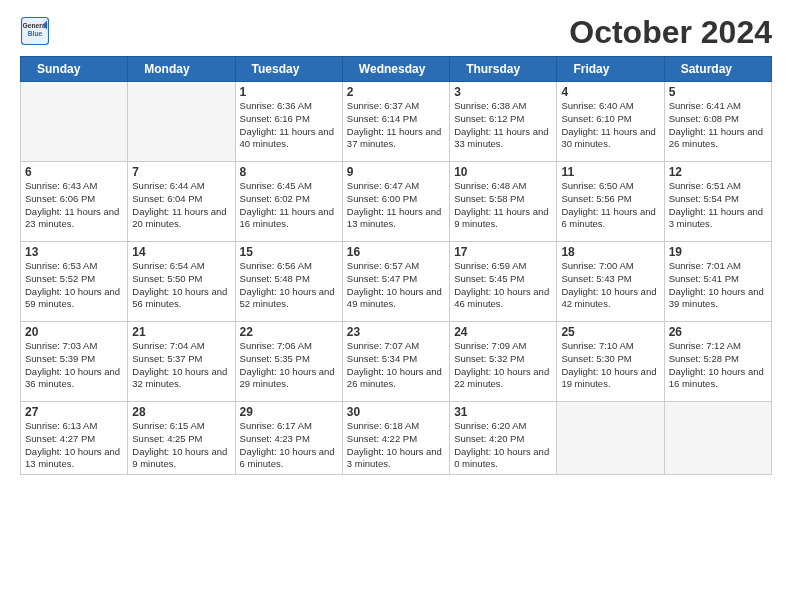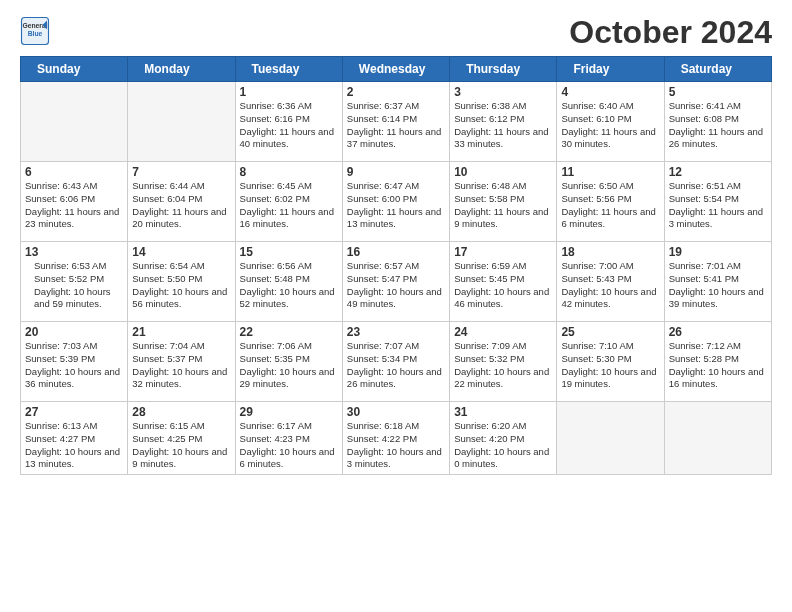--- a/index.html
+++ b/index.html
@@ -194,21 +194,21 @@
           <td>
             <span class="day-number">12</span>
             <div class="day-info" style="white-space: pre-line;">Sunrise: 6:51 AM
 Sunset: 5:54 PM
 Daylight: 11 hours and 3 minutes.</div>
           </td>
         </tr>
         <tr>
           <td>
             <span class="day-number">13</span>
-            <div class="day-info" style="white-space: pre-line; margin-left: 9px;">Sunrise: 6:53 AM
+            <div class="day-info" style="white-space: pre-line;">Sunrise: 6:53 AM
 Sunset: 5:52 PM
 Daylight: 10 hours and 59 minutes.</div>
           </td>
           <td>
             <span class="day-number">14</span>
             <div class="day-info" style="white-space: pre-line;">Sunrise: 6:54 AM
 Sunset: 5:50 PM
 Daylight: 10 hours and 56 minutes.</div>
           </td>
           <td>

